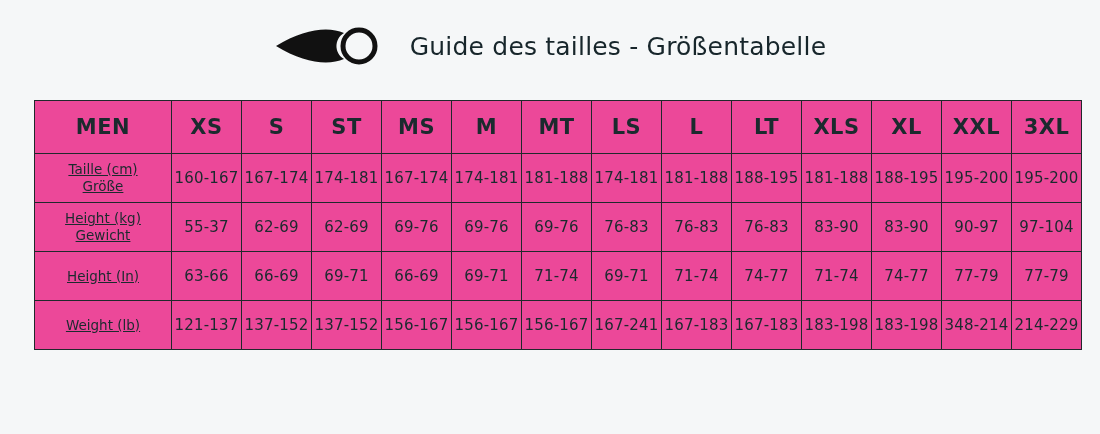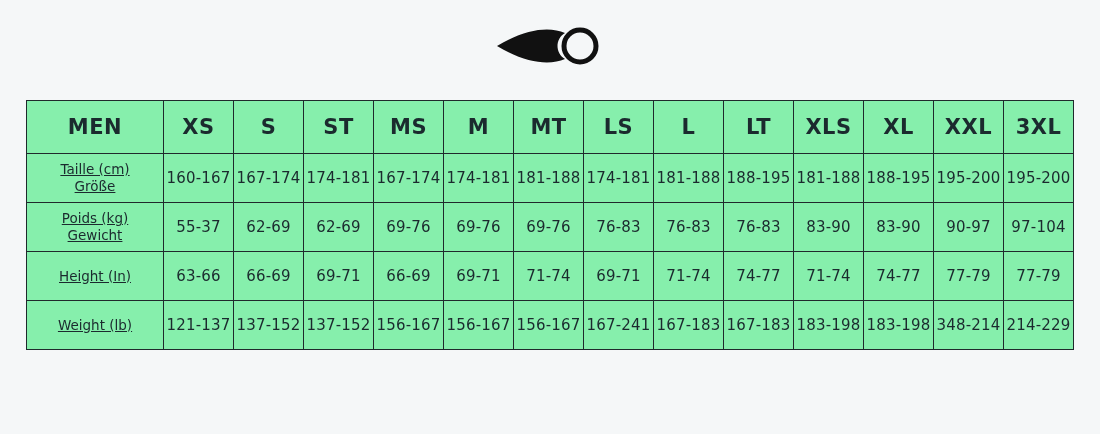--- a/index.html
+++ b/index.html
@@ -43,21 +43,22 @@
   .table-wrap {
     position: absolute;
     left: 26px;
     top: 100px;
     width: 1048px;
   }
   table.size-table {
     border-collapse: collapse;
     width: 1048px;
     table-layout: fixed;
-    background: #86efac;
+    background: #ec4899;
+    margin-left: 8px;
   }
   table.size-table th,
   table.size-table td {
     border: 1px solid #20292c;
     text-align: center;
     vertical-align: middle;
     font-size: 13.5px;
     color: #1b2a2e;
     padding: 0;
     height: 48px;
@@ -99,20 +100,21 @@
 
 <div class="page">
 
   <div class="header">
     <div class="logo">
       <svg width="110" height="46" viewBox="0 0 110 46" xmlns="http://www.w3.org/2000/svg">
         <path d="M2 23 C30 6, 54 3, 70 10 C60 16, 60 30, 70 36 C54 43, 30 40, 2 23 Z" fill="#111111"></path>
         <circle cx="85" cy="23" r="16" fill="none" stroke="#111111" stroke-width="5"></circle>
       </svg>
     </div>
+    <div class="title">Guide des tailles - Größentabelle</div>
   </div>
 
   <div class="table-wrap">
     <table class="size-table">
       <thead>
         <tr>
           <th class="corner">MEN</th>
           <th>XS</th>
           <th>S</th>
           <th>ST</th>
@@ -171,21 +173,21 @@
           <td>
               <span class="cell-val">195-200</span>
             </td>
           <td>
               <span class="cell-val">195-200</span>
             </td>
         </tr>
 
         <tr>
           <td class="rowlabel">
-            <span>Poids (kg)</span>
+            <span>Height (kg)</span>
             <span class="l2">Gewicht</span>
           </td>
           <td>
               <span class="cell-val">55-37</span>
             </td>
           <td>
               <span class="cell-val">62-69</span>
             </td>
           <td>
               <span class="cell-val">62-69</span>

